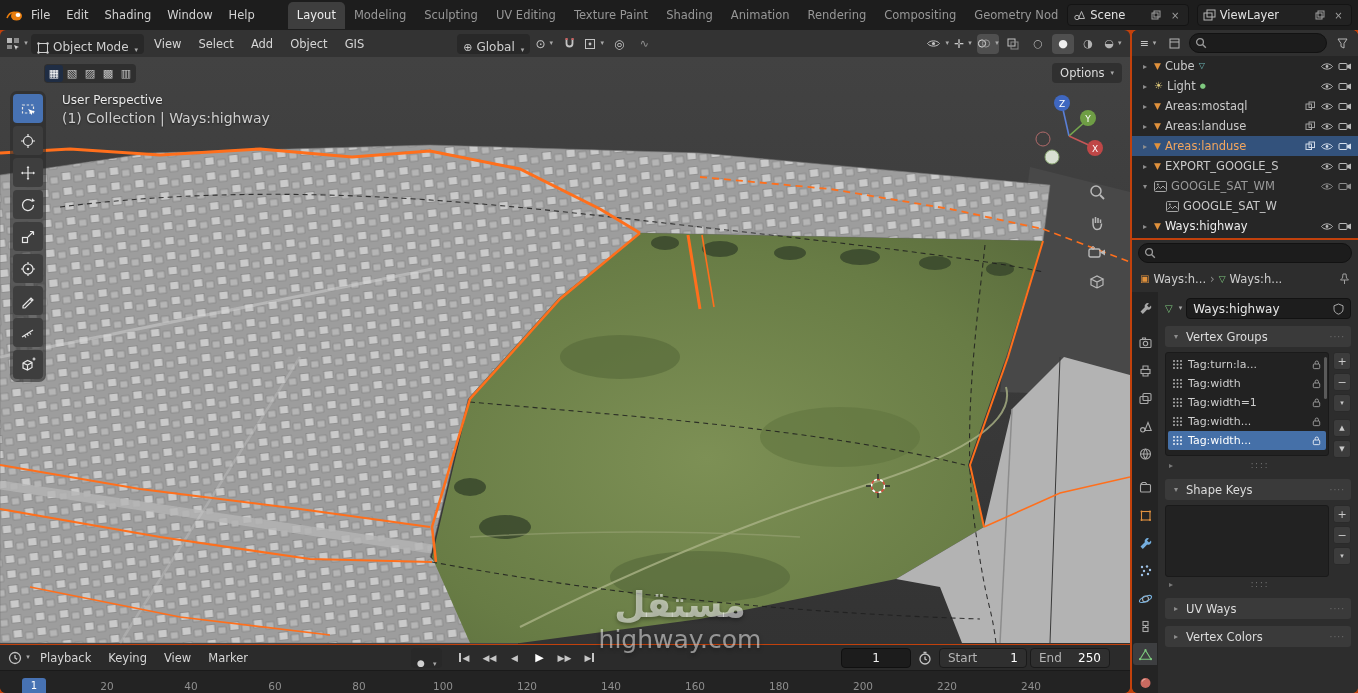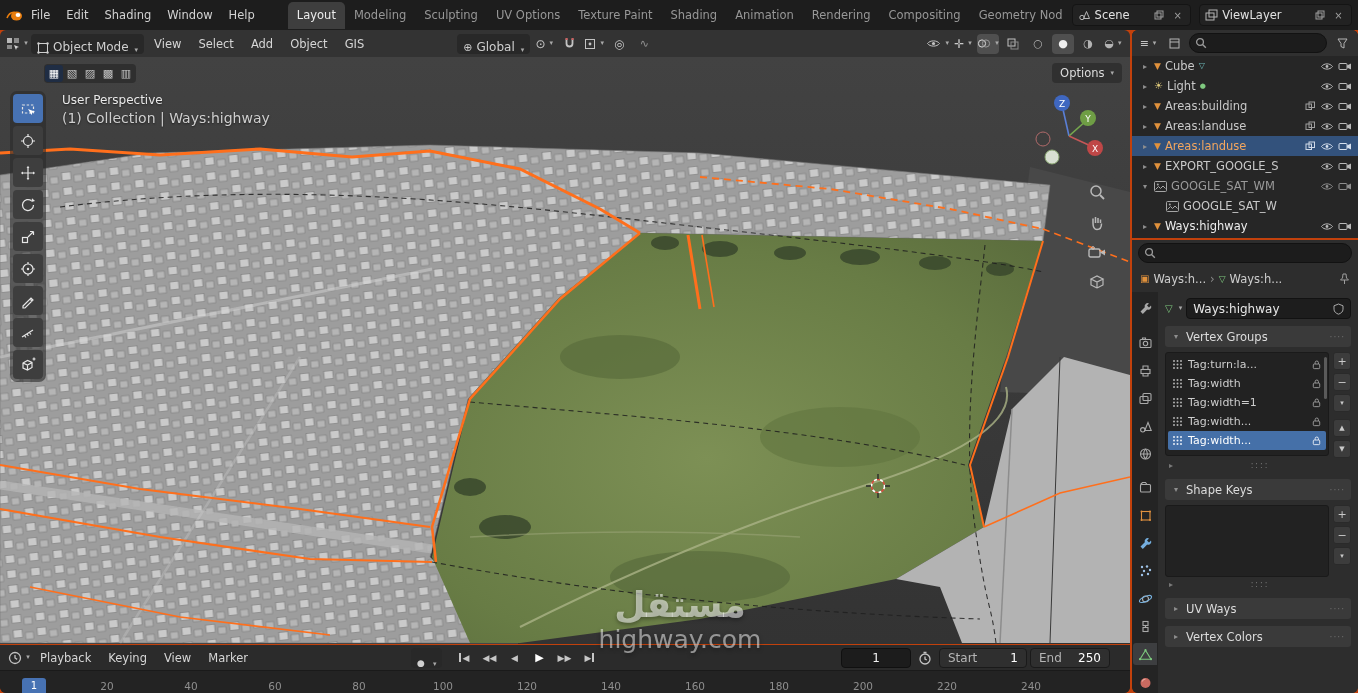--- a/index.html
+++ b/index.html
@@ -102,21 +102,21 @@
     </span>
     <span class="menu">File</span>
     <span class="menu">Edit</span>
     <span class="menu">Shading</span>
     <span class="menu">Window</span>
     <span class="menu">Help</span>
     <div class="ws-wrap">
       <span class="ws active">Layout</span>
       <span class="ws">Modeling</span>
       <span class="ws">Sculpting</span>
-      <span class="ws">UV Options</span>
+      <span class="ws">UV Editing</span>
       <span class="ws">Texture Paint</span>
       <span class="ws">Shading</span>
       <span class="ws">Animation</span>
       <span class="ws">Rendering</span>
       <span class="ws">Compositing</span>
       <span class="ws">Geometry Nod</span>
     </div>
     <div class="grow"></div>
     <div class="idwidget" style="width:148px">
       <svg width="13" height="12" viewBox="0 0 13 12">
@@ -546,21 +546,21 @@
             <circle cx="7" cy="5.5" r="1.4" fill="#b9b9b9"></circle>
           </svg>
         <svg width="14" height="10" viewBox="0 0 14 10">
             <rect x="1" y="2.5" width="8" height="6" rx="1" stroke="#b9b9b9" fill="none"></rect>
             <path d="M9 4.5l4-2v6l-4-2z" fill="#b9b9b9"></path>
           </svg>
       </div>
       <div class="ol-row">
         <span class="ar">▸</span>
         <span class="oi" style="color:#e0913c">▼</span>
-        <span class="ol-label">Areas:building</span>
+        <span class="ol-label">Areas:mostaql</span>
         <div class="grow"></div>
         <svg width="11" height="10" viewBox="0 0 11 10">
             <rect x="1" y="3" width="5.5" height="5.5" stroke="#9e9e9e" fill="none"></rect>
             <rect x="4" y="1" width="5.5" height="5.5" stroke="#9e9e9e" fill="none"></rect>
           </svg>
         <svg width="14" height="11" viewBox="0 0 14 11">
             <path d="M1.5 5.5C4 2 10 2 12.5 5.5 10 9 4 9 1.5 5.5z" stroke="#b9b9b9" fill="none"></path>
             <circle cx="7" cy="5.5" r="1.4" fill="#b9b9b9"></circle>
           </svg>
         <svg width="14" height="10" viewBox="0 0 14 10">

